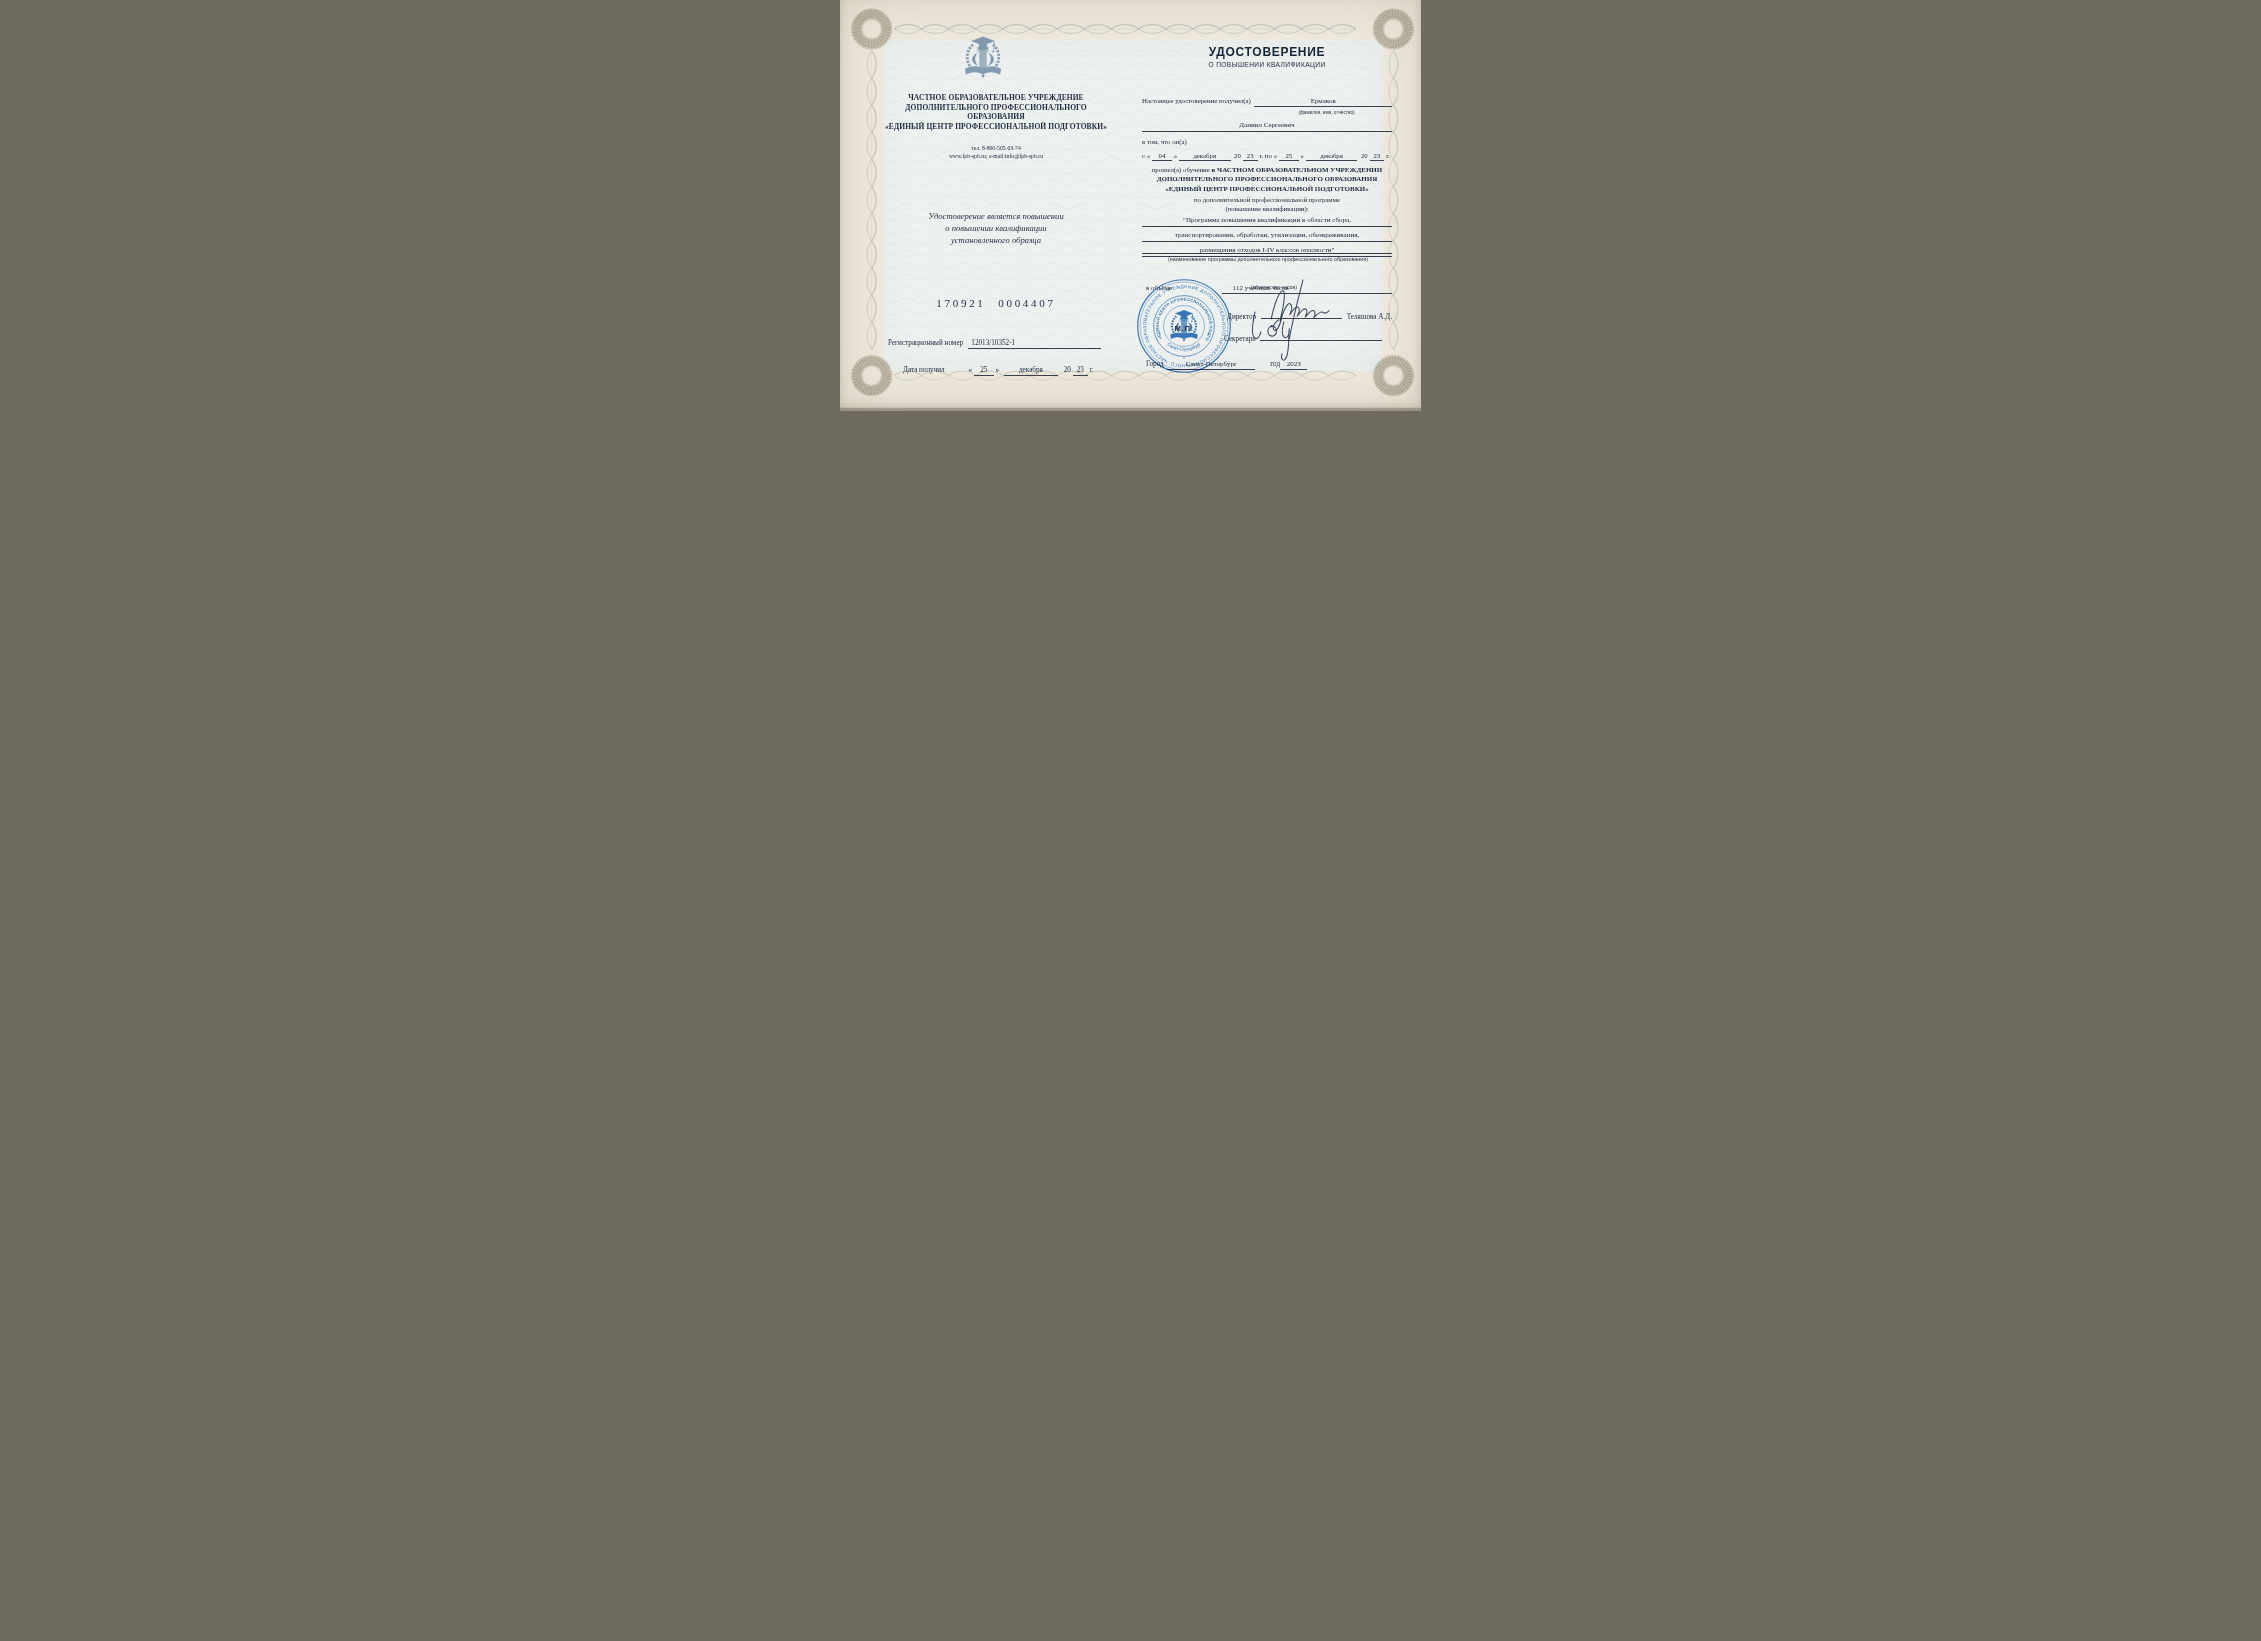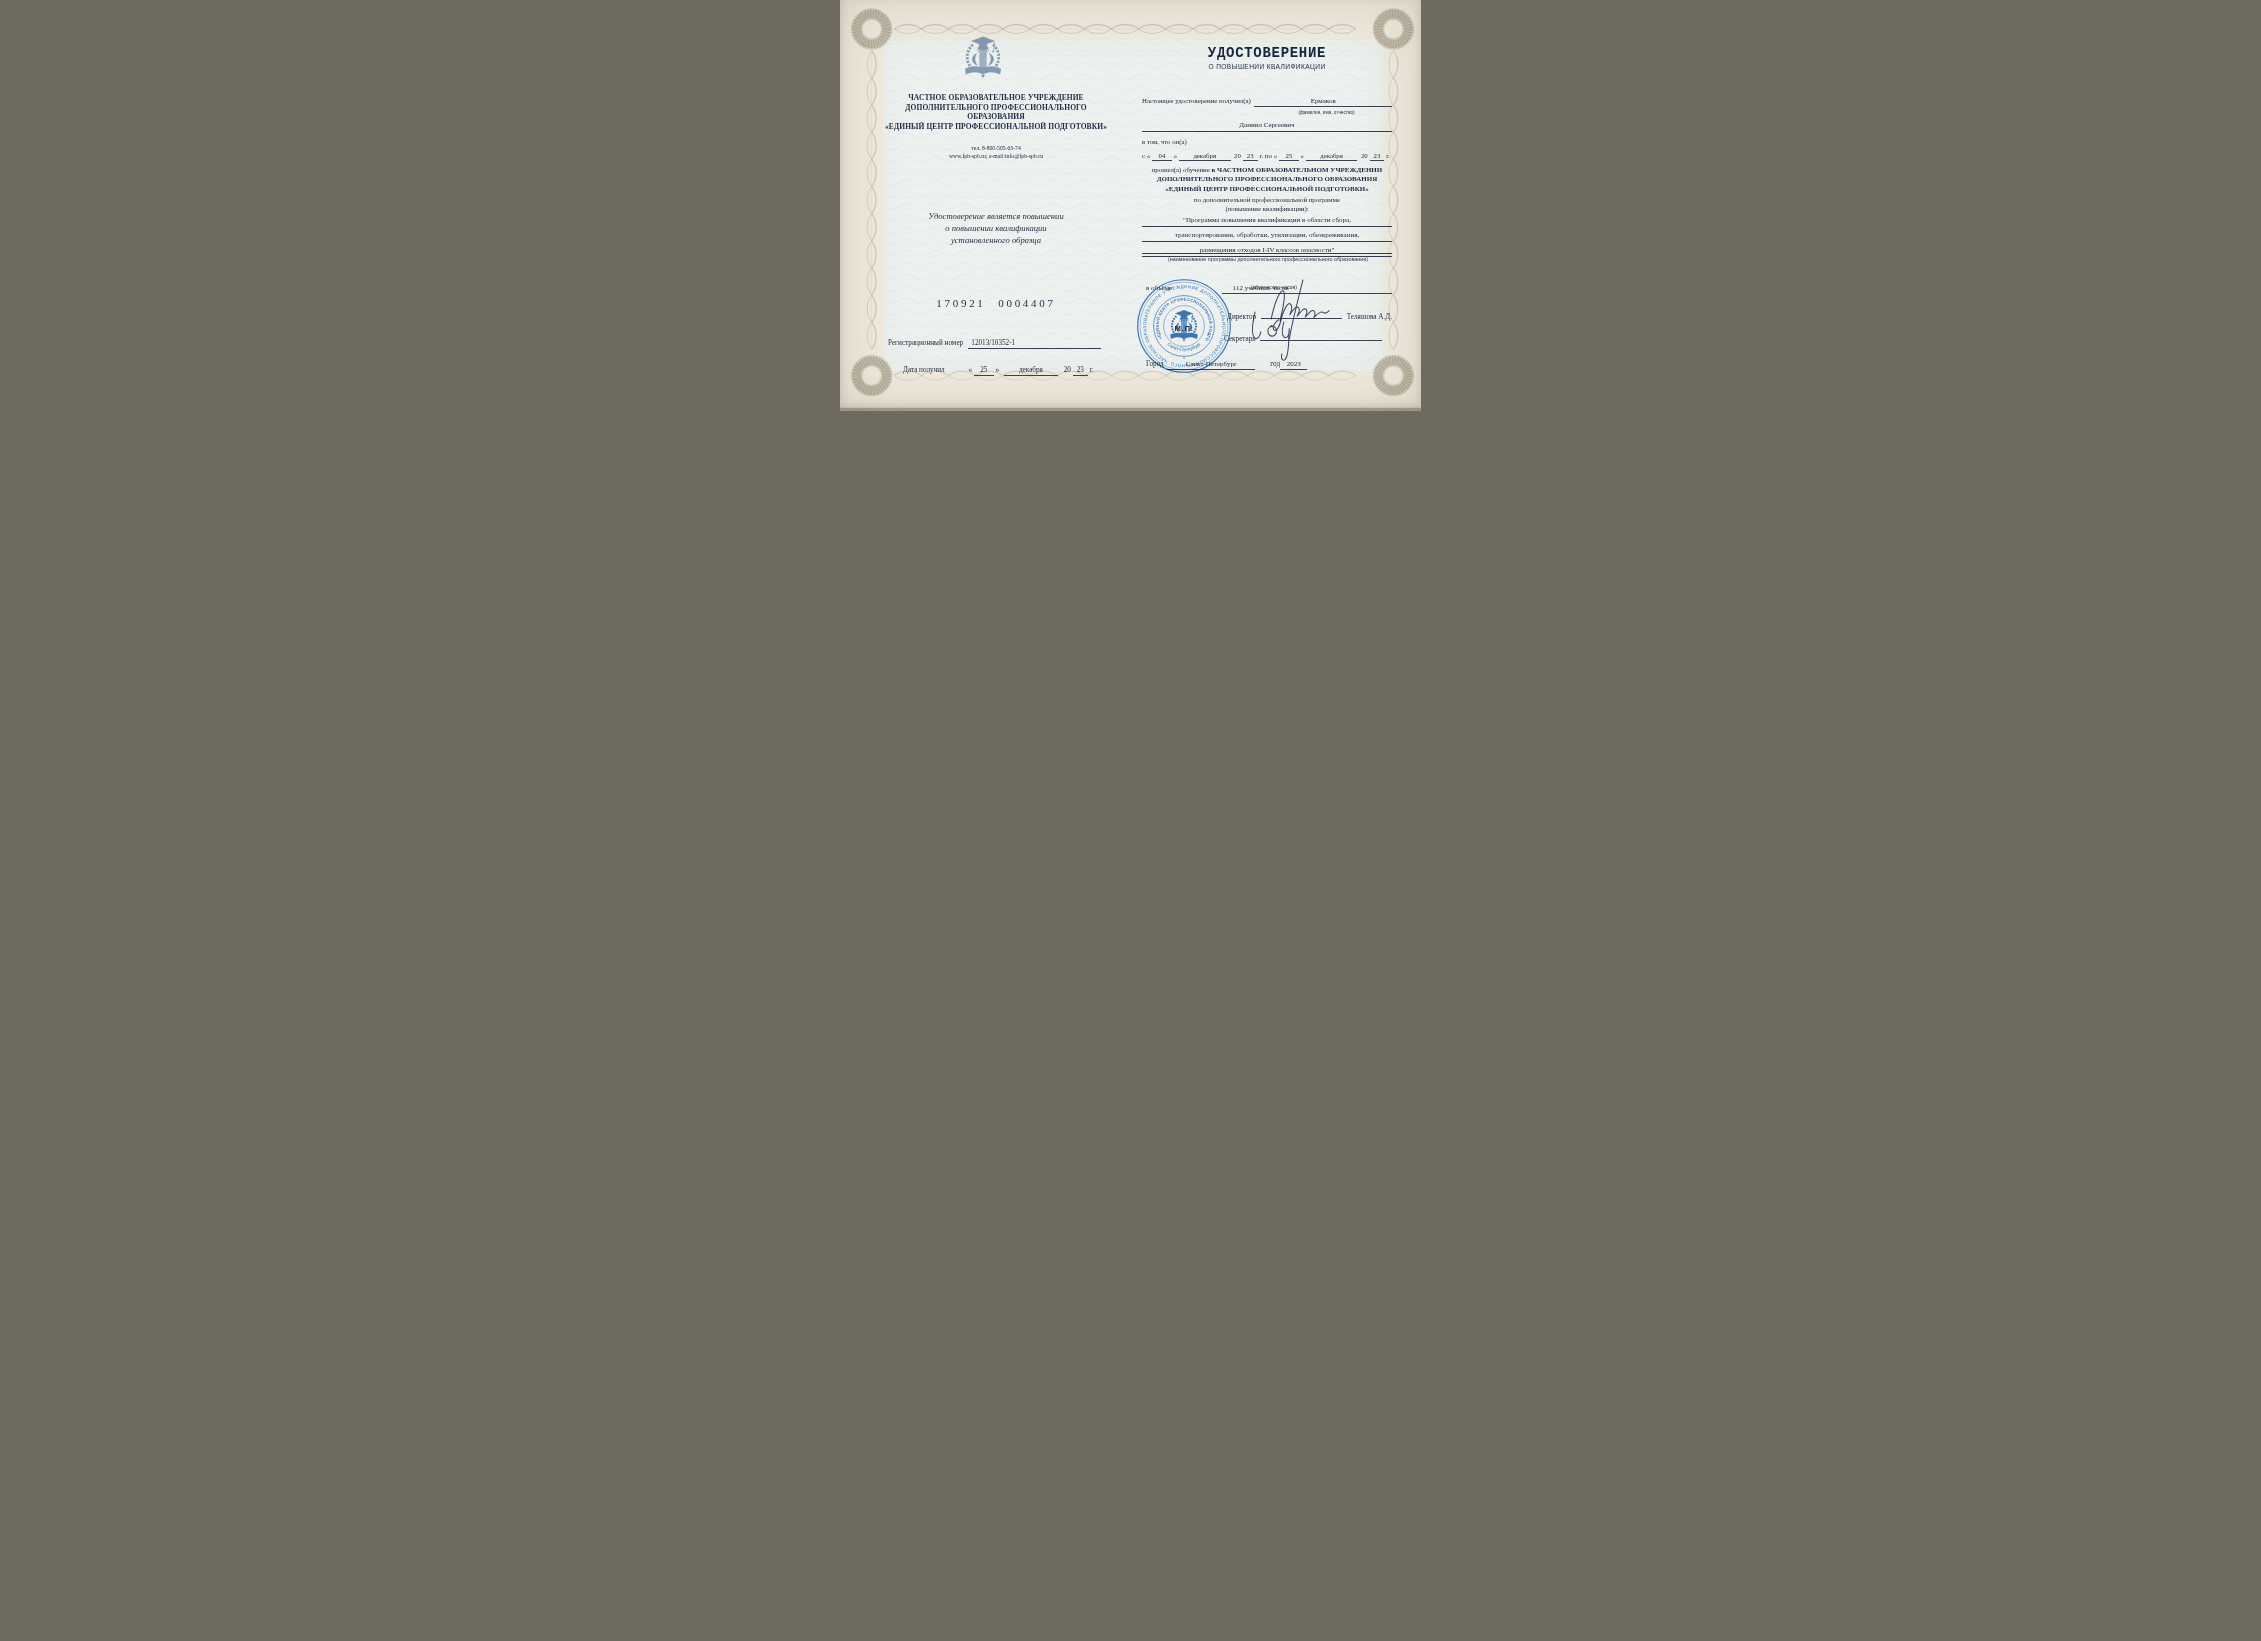--- a/index.html
+++ b/index.html
@@ -151,21 +151,21 @@
       <span style="margin-left:22px;">«</span>
       <span class="blank" style="width:16.3px;">25</span>
       <span>»</span>
       <span class="blank" style="width:51px;margin-left:2.7px;">декабря</span>
       <span style="margin-left:3.6px;">20</span>
       <span class="blank" style="width:11.8px;">23</span>
       <span>г.</span>
     </div>
 
     <div class="abs ctr" style="left:302px;top:45px;width:250px;">
-      <div class="sans b" style="font-size:14px;letter-spacing:0.7px;color:#16263a;font-family:Liberation Mono, monospace;">УДОСТОВЕРЕНИЕ</div>
+      <div class="sans b" style="font-size:12px;letter-spacing:0.7px;color:#16263a;">УДОСТОВЕРЕНИЕ</div>
       <div class="sans" style="font-size:6.6px;letter-spacing:0.4px;margin-top:2.3px;color:#1b2a3e;">О ПОВЫШЕНИИ КВАЛИФИКАЦИИ</div>
     </div>
 
     <div class="abs row" style="left:302px;top:97px;width:250px;font-size:6.8px;">
       <span>Настоящее  удостоверение  получил(а)</span>
       <span class="blank" style="flex:1;margin-left:3.6px;font-size:7px;">Ермаков</span>
     </div>
     <div class="abs ctr sans cap" style="left:421px;top:110px;width:131px;font-size:4.7px;">(фамилия, имя, отчество)</div>
 
     <div class="abs ctr" style="left:302px;top:121px;width:250px;font-size:7px;border-bottom:0.9px solid #353d4b;padding-bottom:1.8px;text-align:center;">Даниил Сергеевич</div>

